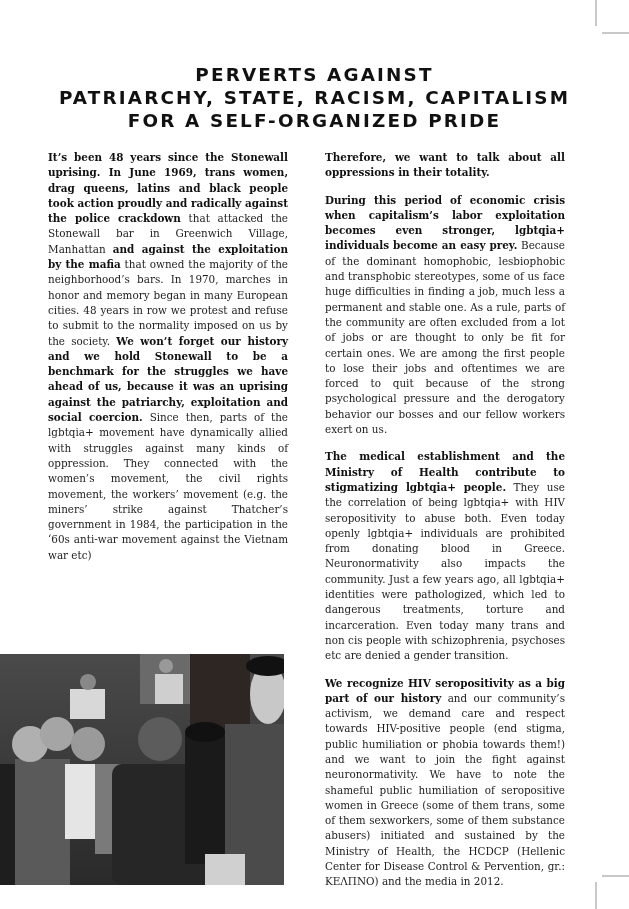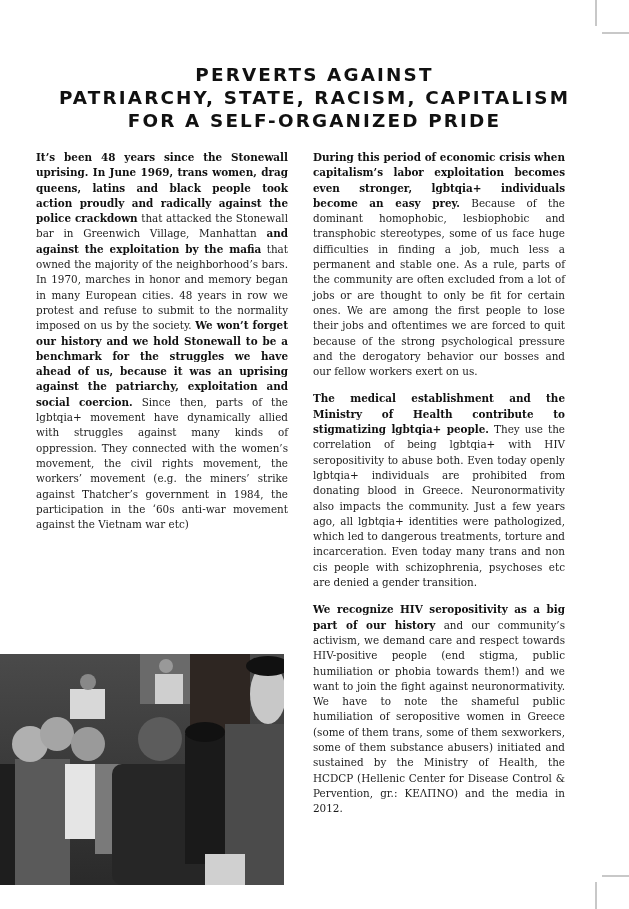--- a/index.html
+++ b/index.html
@@ -7,21 +7,21 @@
          font-family: "DejaVu Serif", serif; color: #1c1c1c; }
   .crop { position: absolute; background: #c8c8c8; }
   .title { position: absolute; left: 0; top: 64px; width: 629px; text-align: center;
            font-family: "DejaVu Sans", sans-serif; font-weight: bold; letter-spacing: 2px;
            font-size: 17px; line-height: 23px; color: #111; text-transform: uppercase; }
   .title div { transform: scaleX(1.08); }
   .col { position: absolute; top: 150px; width: 252px; font-size: 10.4px; line-height: 15.3px;
          text-align: justify; hyphens: auto; }
   .col.left { left: 36px; }
   .col.right { left: 313px; }
-  .col p { margin: 0 0 12px 0; }
+  .col p { margin: 0 0 12px 12px; }
   .col b { font-weight: bold; color: #111; }
   .photo { position: absolute; left: 0; top: 654px; width: 284px; height: 231px; overflow: hidden;
            background: #3a3a3a; }
 </style>
 </head>
 <body>
 
 <div class="crop" style="left:595px;top:0;width:2px;height:26px;"></div>
 <div class="crop" style="left:602px;top:32px;width:27px;height:2px;"></div>
 <div class="crop" style="left:602px;top:875px;width:27px;height:2px;"></div>
@@ -71,20 +71,23 @@
     <circle cx="240" cy="95" r="12" fill="#a0a0a0"></circle>
     <rect x="225" y="70" width="59" height="161" fill="#4b4b4b"></rect>
     <ellipse cx="268" cy="40" rx="18" ry="30" fill="#c8c8c8"></ellipse>
     <ellipse cx="268" cy="12" rx="22" ry="10" fill="#111"></ellipse>
     <rect x="205" y="200" width="40" height="31" fill="#d0d0d0"></rect>
   </svg>
 </div>
 
 <div class="col right">
   <p>
+    <b>Therefore, we want to talk about all oppressions in their totality.</b>
+  </p>
+  <p>
     <b>During this period of economic crisis when capitalism’s labor exploitation becomes even stronger, lgbtqia+ individuals become an easy prey.</b><span> Because of the dominant homophobic, lesbiophobic and transphobic stereotypes, some of us face huge difficulties in finding a job, much less a permanent and stable one. As a rule, parts of the community are often excluded from a lot of jobs or are thought to only be fit for certain ones. We are among the first people to lose their jobs and oftentimes we are forced to quit because of the strong psychological pressure and the derogatory behavior our bosses and our fellow workers exert on us.</span>
   </p>
   <p>
     <b>The medical establishment and the Ministry of Health contribute to stigmatizing lgbtqia+ people.</b><span> They use the correlation of being lgbtqia+ with HIV seropositivity to abuse both. Even today openly lgbtqia+ individuals are prohibited from donating blood in Greece. Neuronormativity also impacts the community. Just a few years ago, all lgbtqia+ identities were pathologized, which led to dangerous treatments, torture and incarceration. Even today many trans and non cis people with schizophrenia, psychoses etc are denied a gender transition.</span>
   </p>
   <p>
     <b>We recognize HIV seropositivity as a big part of our history</b><span> and our community’s activism, we demand care and respect towards HIV-positive people (end stigma, public humiliation or phobia towards them!) and we want to join the fight against neuronormativity. We have to note the shameful public humiliation of seropositive women in Greece (some of them trans, some of them sexworkers, some of them substance abusers) initiated and sustained by the Ministry of Health, the HCDCP (Hellenic Center for Disease Control &amp; Pervention, gr.: ΚΕΛΠΝΟ) and the media in 2012.</span>
   </p>
 </div>
 

